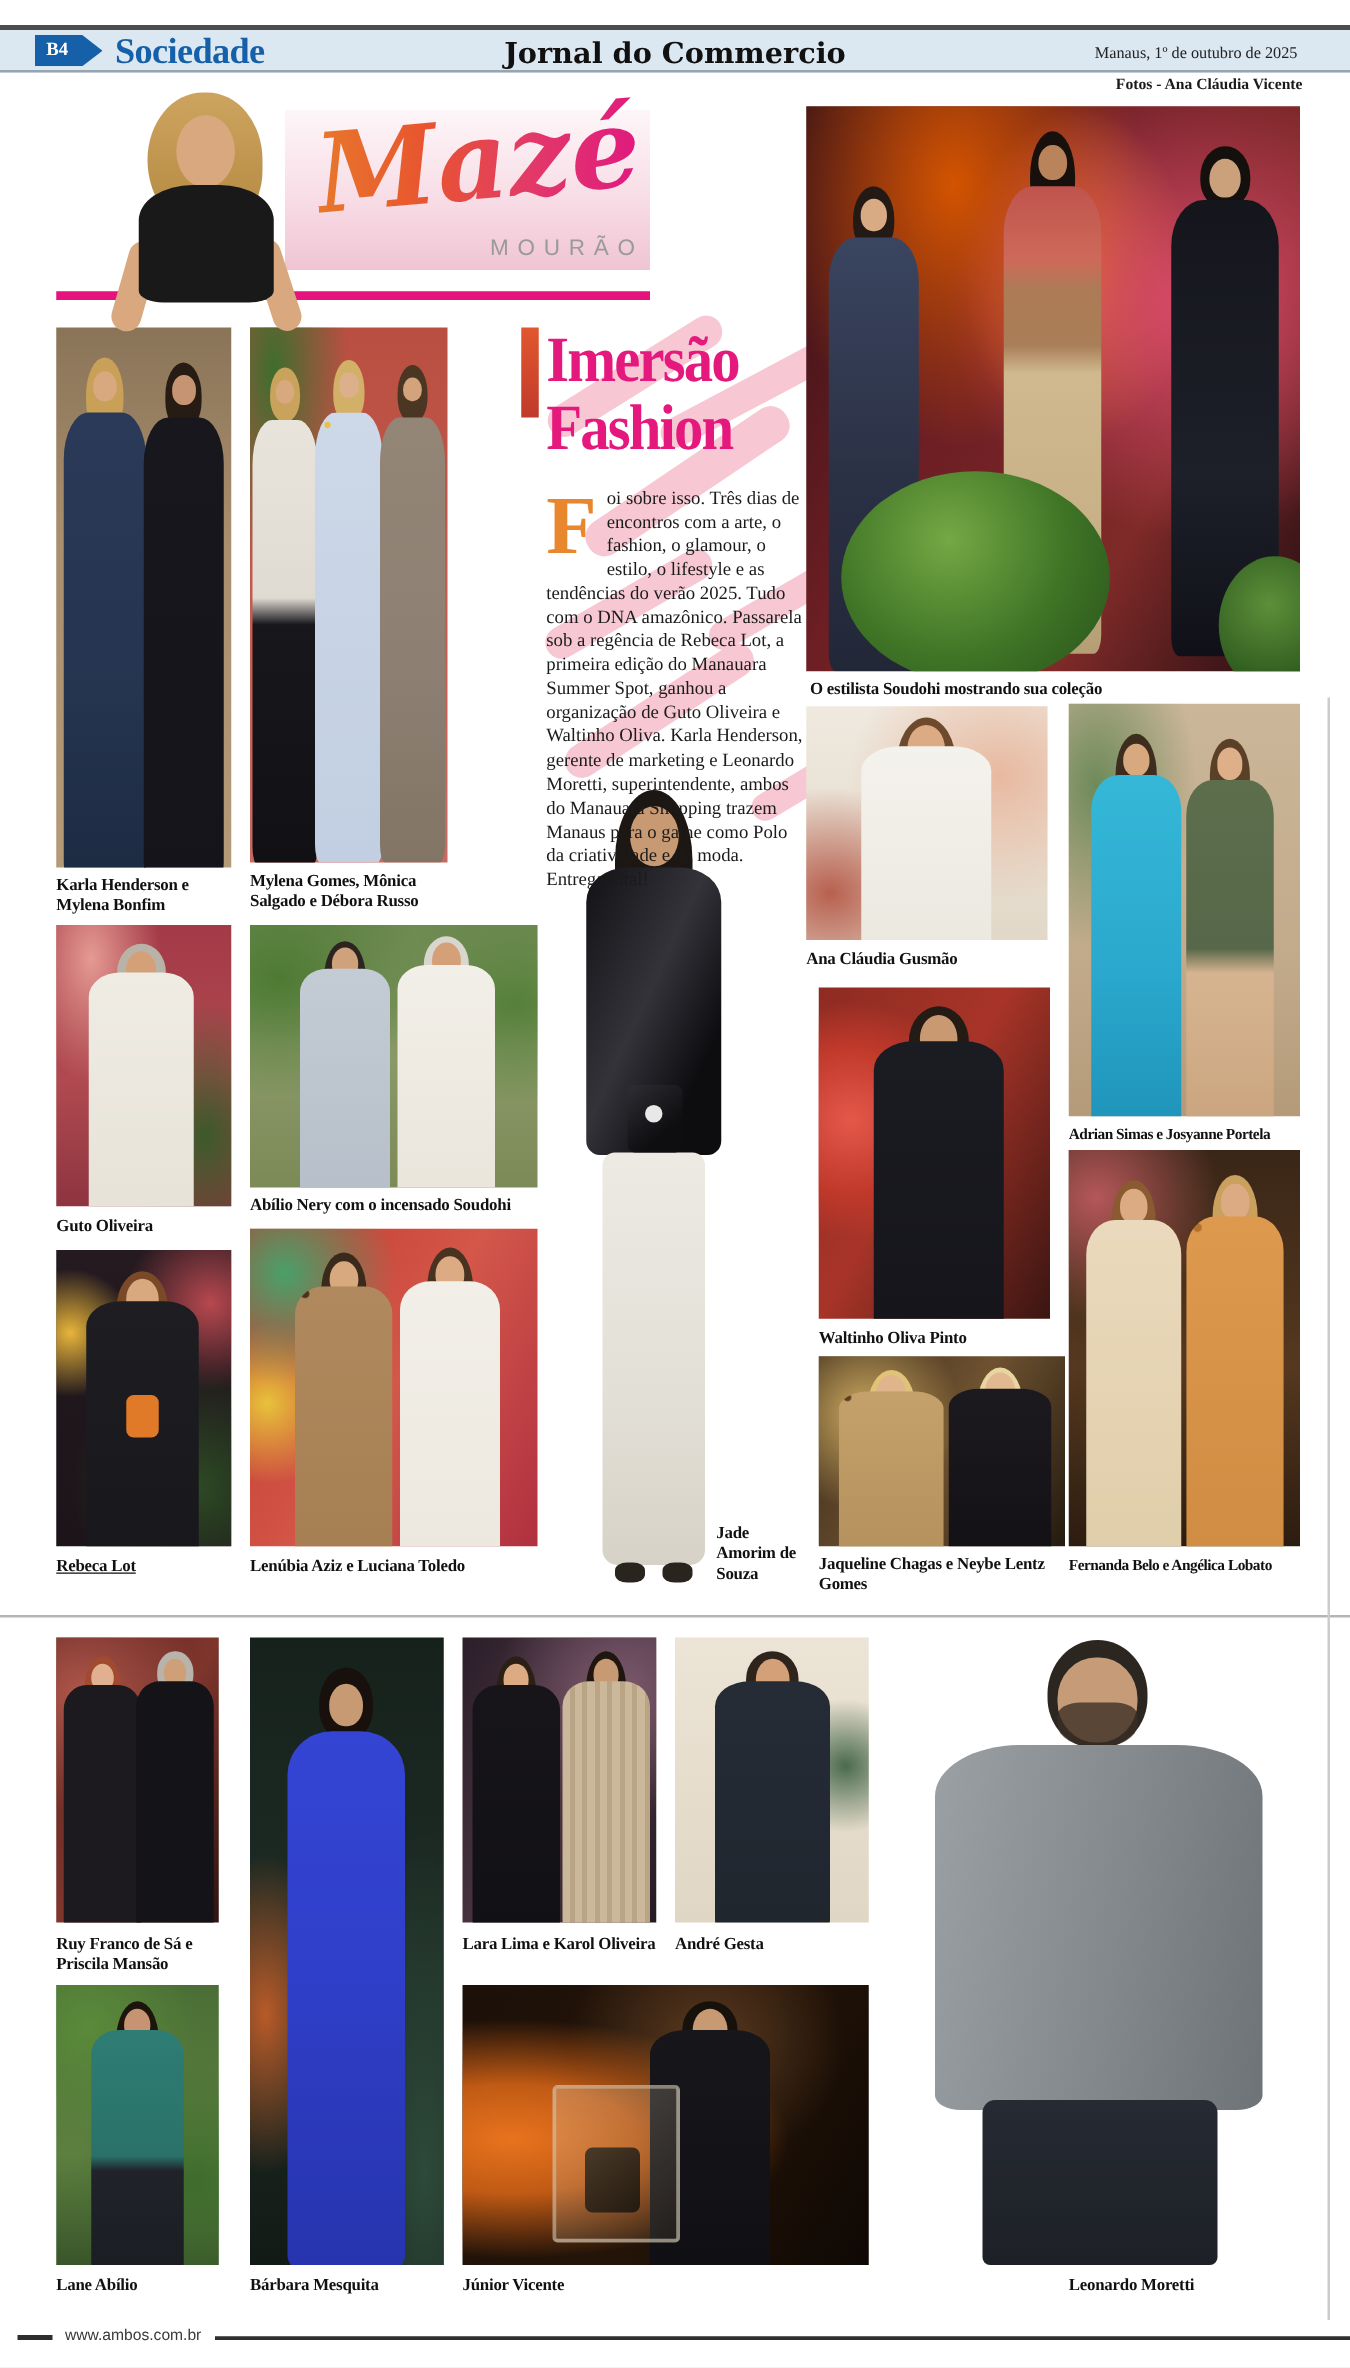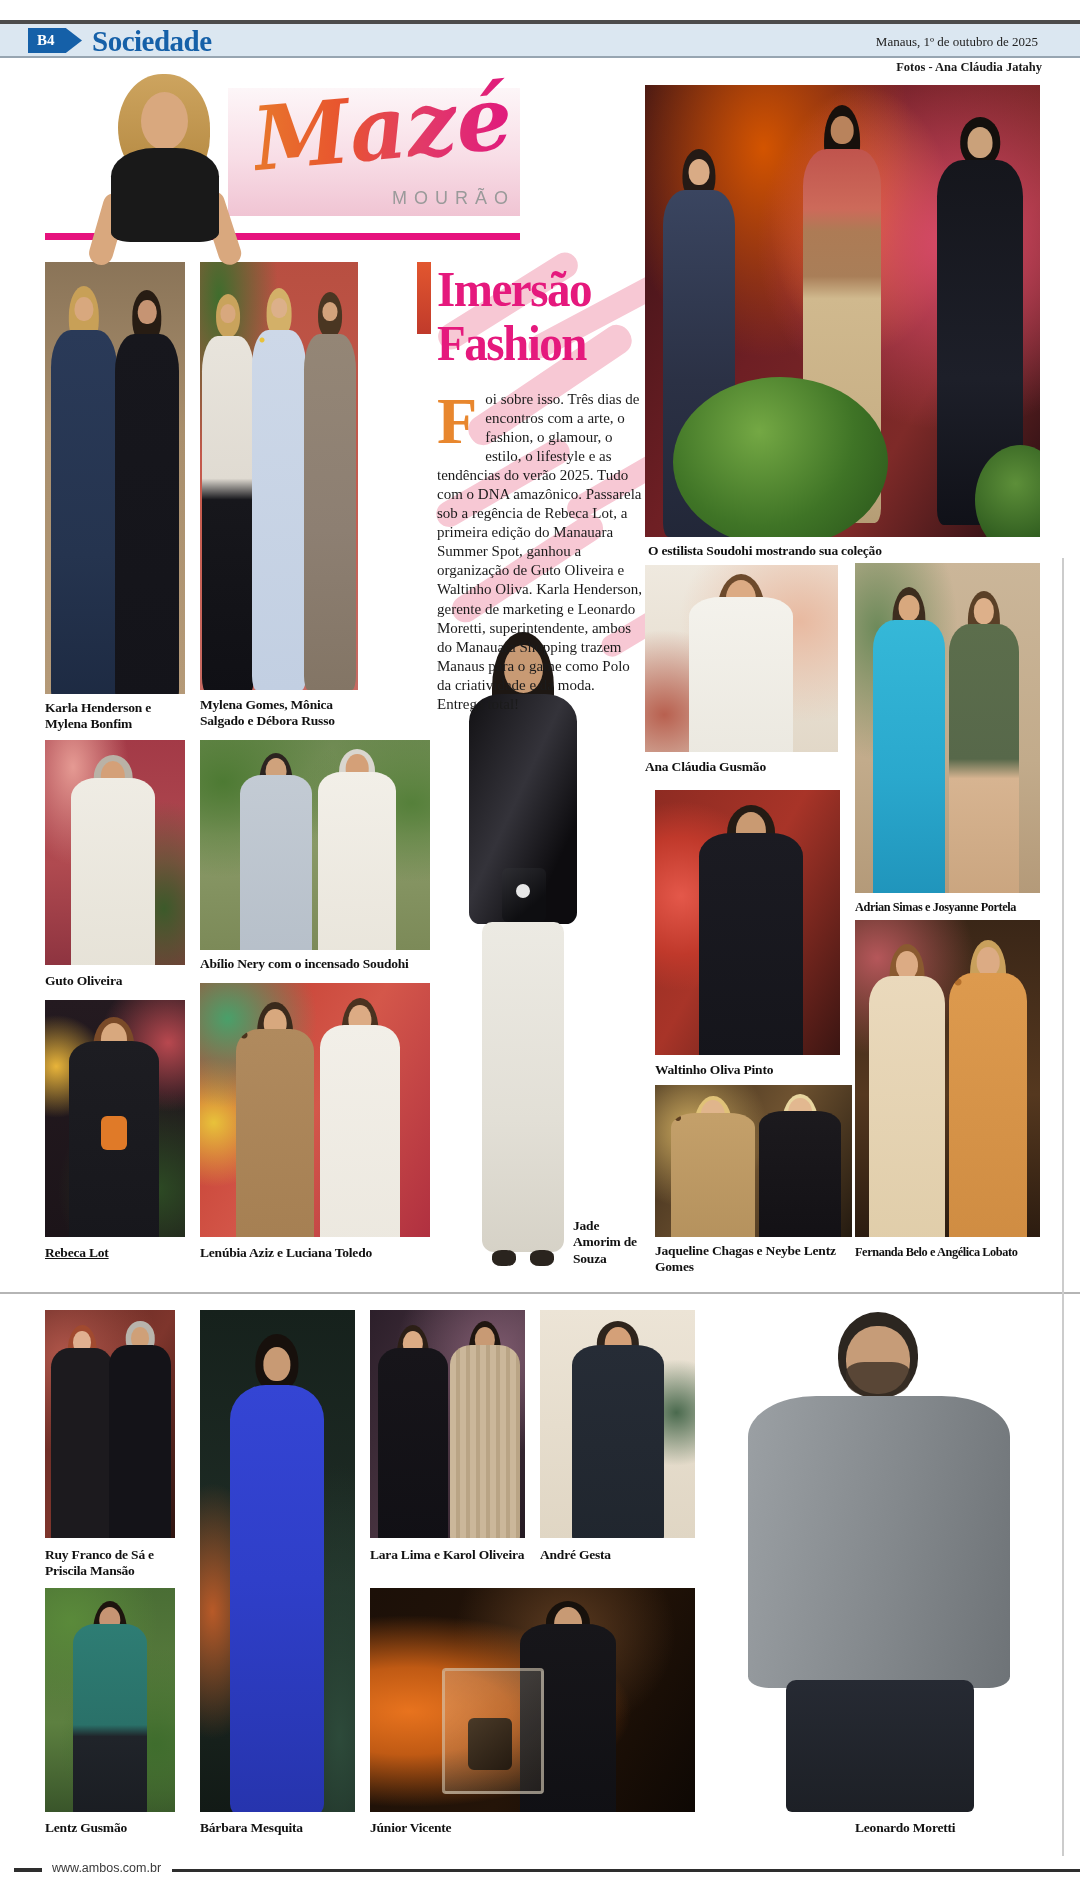--- a/index.html
+++ b/index.html
@@ -76,22 +76,23 @@
   .v-rule{position:absolute;left:1062px;top:558px;width:2px;height:1298px;background:#cccccc;}
 </style>
 </head>
 <body>
 
 <div id="page">
 
   <div class="topbar"></div>
   <div class="b4">B4</div>
   <div class="section-title">Sociedade</div>
+  <div class="masthead">Jornal do Commercio</div>
   <div class="dateline">Manaus, 1º de outubro de 2025</div>
-  <div class="credit">Fotos - Ana Cláudia Jatahy</div>
+  <div class="credit">Fotos - Ana Cláudia Vicente</div>
 
   <div class="banner"></div>
   <div class="maze">Mazé</div>
   <div class="mourao">MOURÃO</div>
   <div class="magenta-bar"></div>
   <div class="columnist">
     <div class="hairC"></div>
     <div class="faceC"></div>
     <div class="armL"></div>
     <div class="armR"></div>
@@ -342,21 +343,21 @@
   <figure class="photo" style="left:45px;top:1588px;width:130px;height:224px;
       background:radial-gradient(circle at 20% 15%,#5a8a3a 0%,rgba(0,0,0,0) 40%),
                  radial-gradient(circle at 85% 70%,#3f6d2d 0%,rgba(0,0,0,0) 50%),
                  linear-gradient(180deg,#4a6e35 0%,#5d8040 60%,#39552a 100%);">
     <div class="fig" style="left:28px;top:12px;width:74px;height:218px;">
       <div class="hair" style="background:#1d140e;aspect-ratio:0.55;"></div>
       <div class="face" style="background:#c69473;"></div>
       <div class="body" style="background:linear-gradient(180deg,#2e7d74 0%,#2a7169 52%,#20242a 58%,#1a1d22 100%);"></div>
     </div>
   </figure>
-  <figcaption class="cap" style="left:45px;top:1820px;width:140px;">Lentz Gusmão</figcaption>
+  <figcaption class="cap" style="left:45px;top:1820px;width:140px;">Lane Abílio</figcaption>
 
   <figure class="photo" style="left:200px;top:1310px;width:155px;height:502px;
       background:radial-gradient(ellipse at 8% 60%,#b85a28 0%,rgba(0,0,0,0) 30%),
                  radial-gradient(ellipse at 90% 85%,#2d4a3a 0%,rgba(0,0,0,0) 45%),
                  linear-gradient(180deg,#16211c 0%,#1f2d26 55%,#121a16 100%);">
     <div class="fig" style="left:30px;top:22px;width:94px;height:485px;">
       <div class="hair" style="background:#17100c;aspect-ratio:0.75;"></div>
       <div class="face" style="background:#c89a74;"></div>
       <div class="body" style="border-radius:38% 38% 14% 14%/8% 8% 3% 3%;background:linear-gradient(180deg,#3445d4 0%,#2f3fc9 45%,#2634ad 100%);"></div>
     </div>

